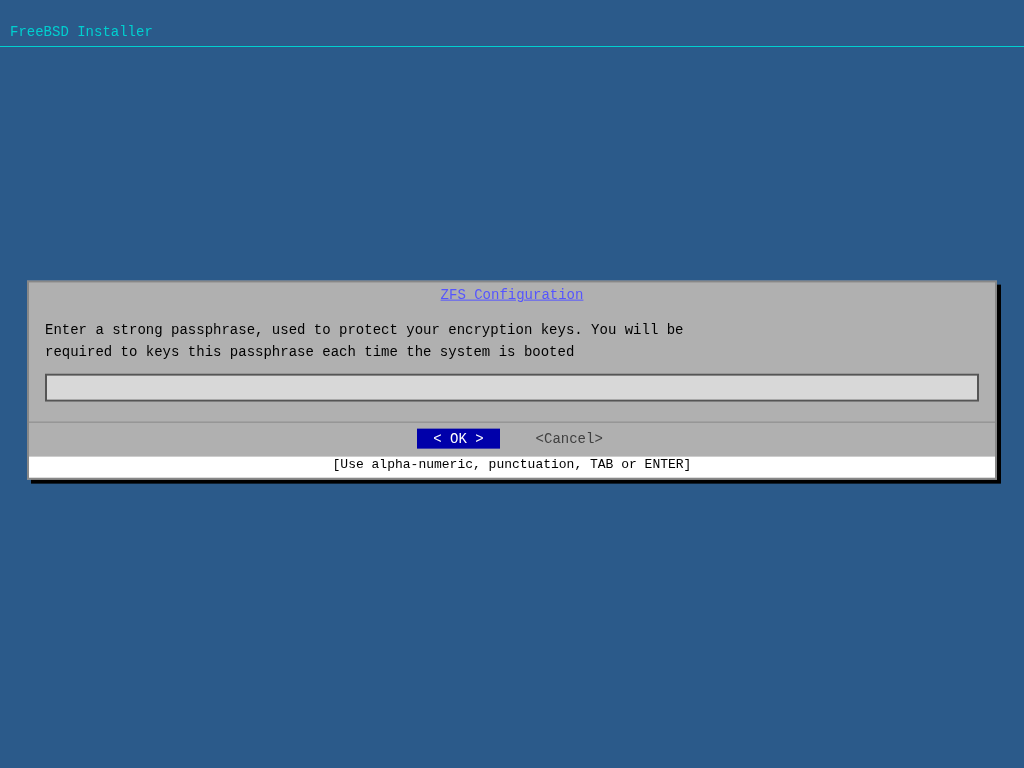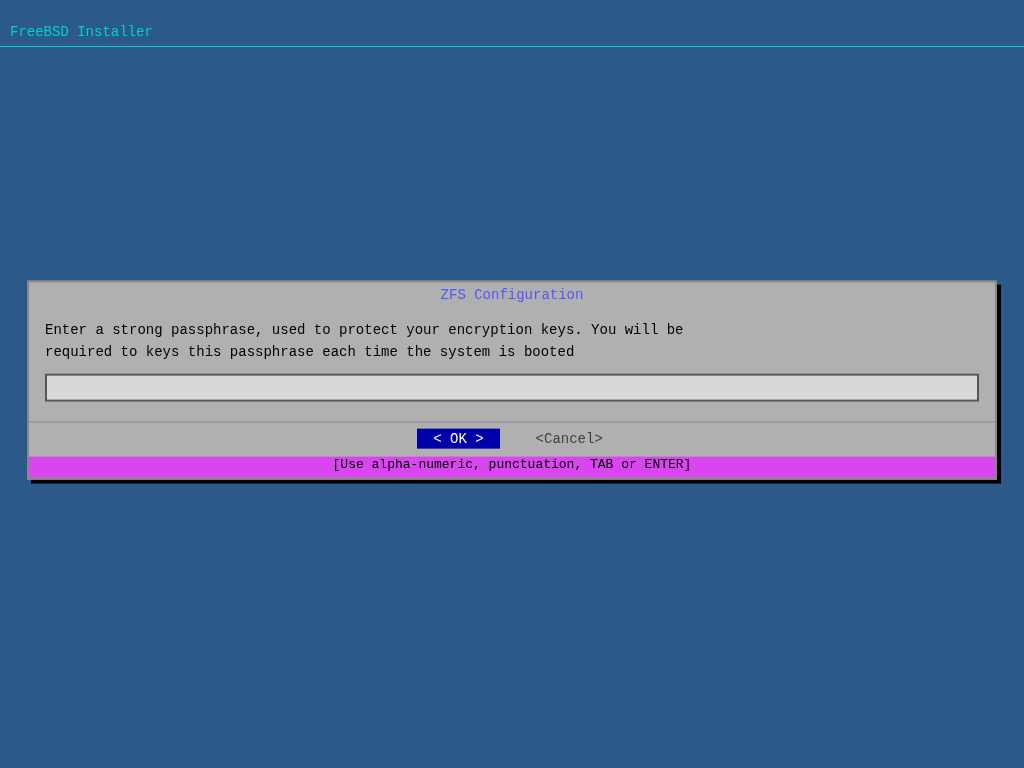--- a/index.html
+++ b/index.html
@@ -39,20 +39,21 @@
       border: 2px solid #888;
       box-shadow: 4px 4px 0px #000;
     }
 
     .dialog-title {
       text-align: center;
       color: #5555ff;
       padding: 4px 0 6px 0;
       font-size: 14px;
       background-color: #b0b0b0;
+      text-decoration: underline;
     }
 
     .dialog-body {
       padding: 10px 16px 10px 16px;
       background-color: #b0b0b0;
     }
 
     .dialog-message {
       color: #000;
       font-size: 14px;
@@ -114,21 +115,21 @@
       font-family: 'Courier New', Courier, monospace;
       font-size: 14px;
       cursor: pointer;
     }
 
     .dialog-footer {
       text-align: center;
       color: #000;
       font-size: 13px;
       padding: 0 0 6px 0;
-      background-color: #d946ef;
+      background-color: #ffffff;
       font-family: 'Courier New', Courier, monospace;
     }
   </style>
 </head>
 <body>
 
 <div class="title-bar">
   <span>FreeBSD Installer</span>
 </div>
 

